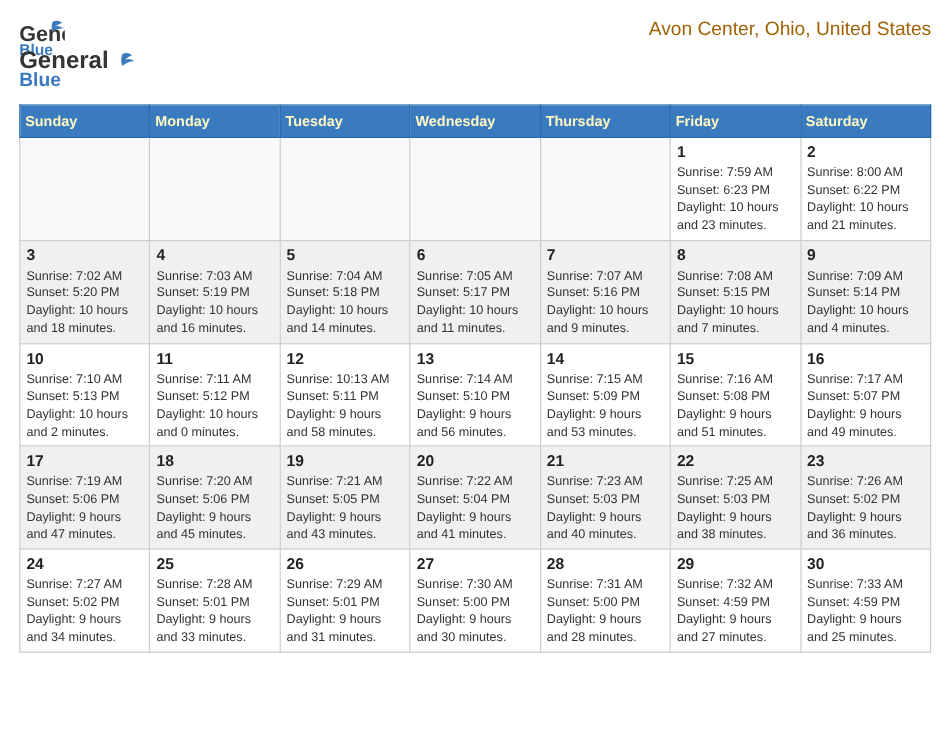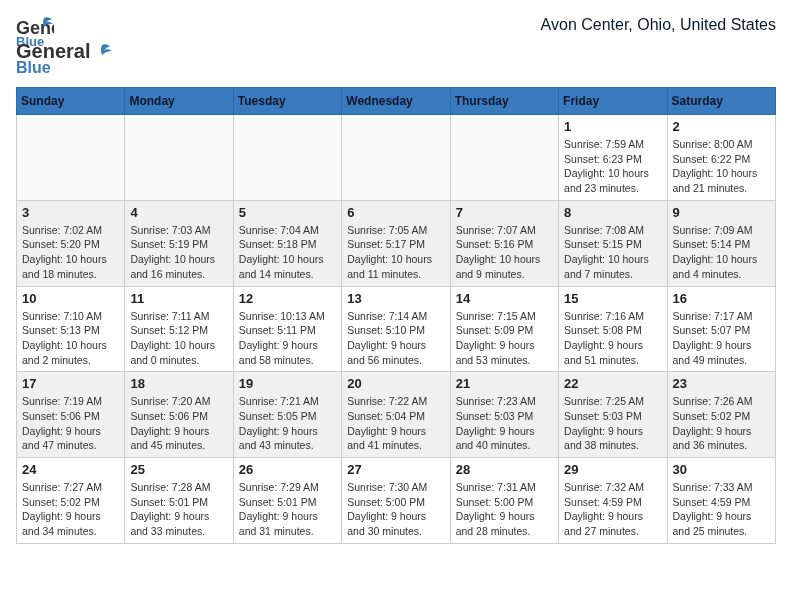--- a/index.html
+++ b/index.html
@@ -24,30 +24,30 @@
     .title-block {
       text-align: right;
     }
     .month-title {
       font-size: 36px;
       font-weight: bold;
       color: #333;
     }
     .location {
       font-size: 16px;
-      color: #0f172a;
+      color: #a16207;
     }
     .calendar {
       width: 100%;
       border-collapse: collapse;
       font-size: 11px;
     }
     .calendar th {
       background: #3a7abf;
-      color: #0f172a;
+      color: #fef9c3;
       padding: 6px 4px;
       text-align: left;
       font-size: 12px;
       font-weight: bold;
       border: 1px solid #2a6aaf;
     }
     .calendar td {
       border: 1px solid #ccc;
       vertical-align: top;
       padding: 4px 5px;

